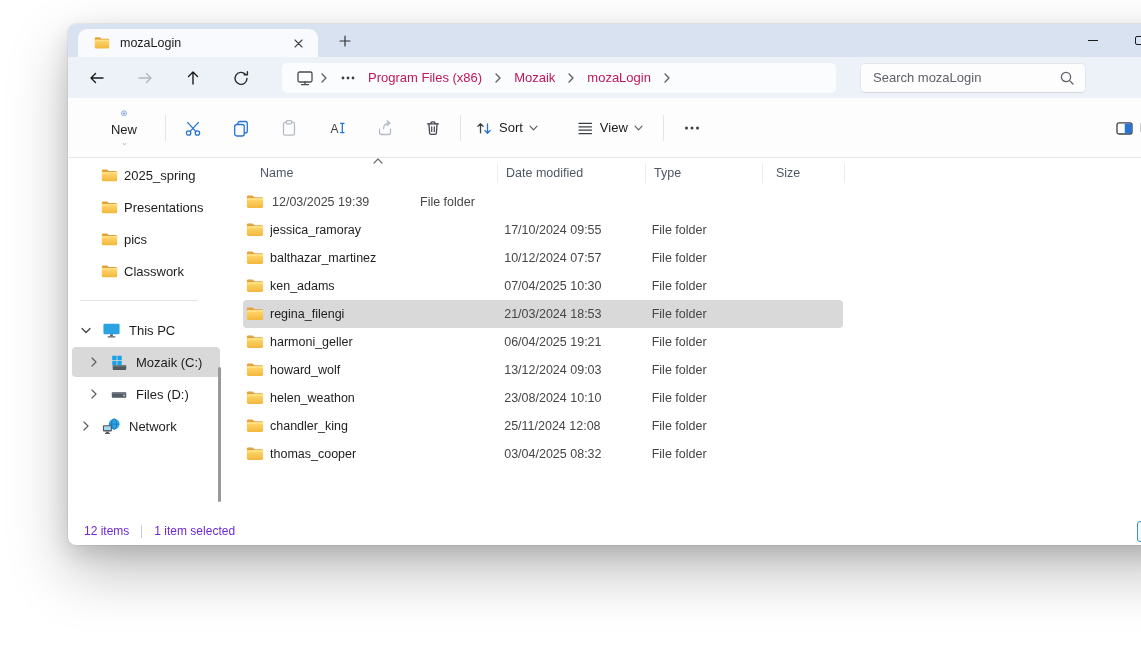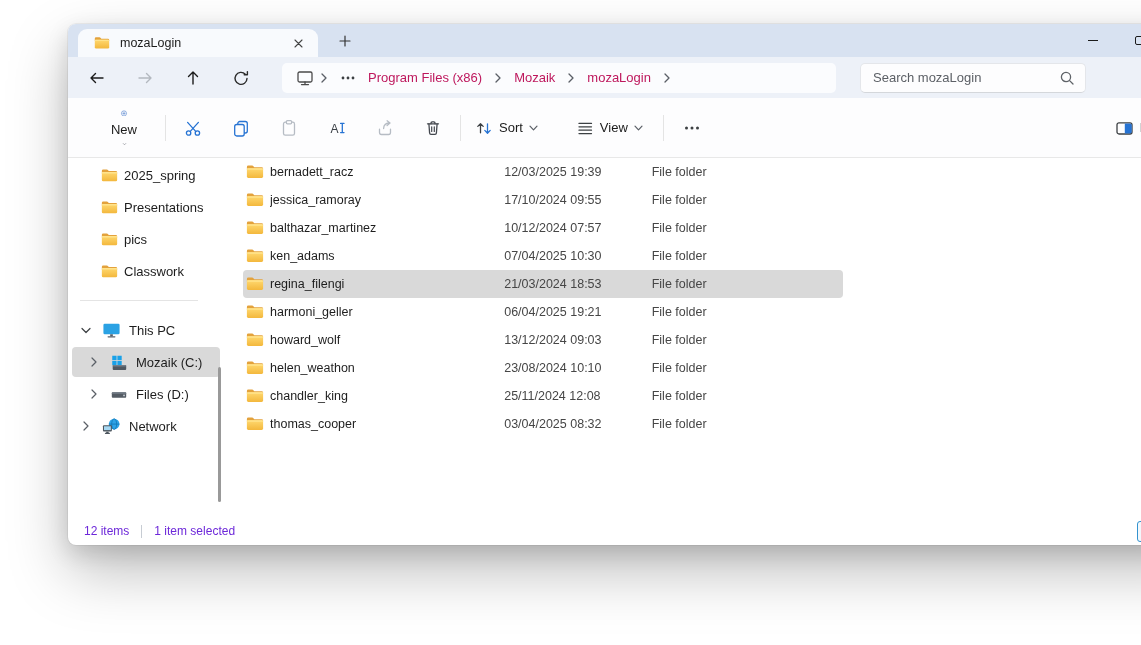--- a/index.html
+++ b/index.html
@@ -420,30 +420,40 @@
               <rect x="3" y="16.2" width="5.4" height="1.1" rx=".55" fill="#4d565e"></rect>
             </svg>
         </span>
         <span class="sb-label">Network</span>
       </div>
 
       <div class="sb-scrollbar"></div>
     </div>
 
     <div class="main">
+      <div class="lheader">
+        <span class="sort-caret">
+          <svg width="10" height="6" viewBox="0 0 10 6" fill="none">
+              <path d="M1 5 L5 1 L9 5" stroke="#6a7078" stroke-width="1.2" stroke-linecap="round" stroke-linejoin="round"></path>
+            </svg>
+        </span>
+        <span class="hc hc-name">Name</span>
+        <span class="hc hc-date">Date modified</span>
+        <span class="hc hc-type">Type</span>
+        <span class="hc hc-size">Size</span>
+      </div>
 
       <div class="rows">
 
           <div class="frow">
             <span class="r-icon">
               <svg width="18" height="15.3" viewBox="0 0 20 17">
                 <use href="#i-folder"></use>
               </svg>
             </span>
-            <span class="r-name">bernadett_racz</span>
             <span class="r-date">12/03/2025 19:39</span>
             <span class="r-type">File folder</span>
             <span class="r-size"></span>
           </div>
 
           <div class="frow">
             <span class="r-icon">
               <svg width="18" height="15.3" viewBox="0 0 20 17">
                 <use href="#i-folder"></use>
               </svg>

